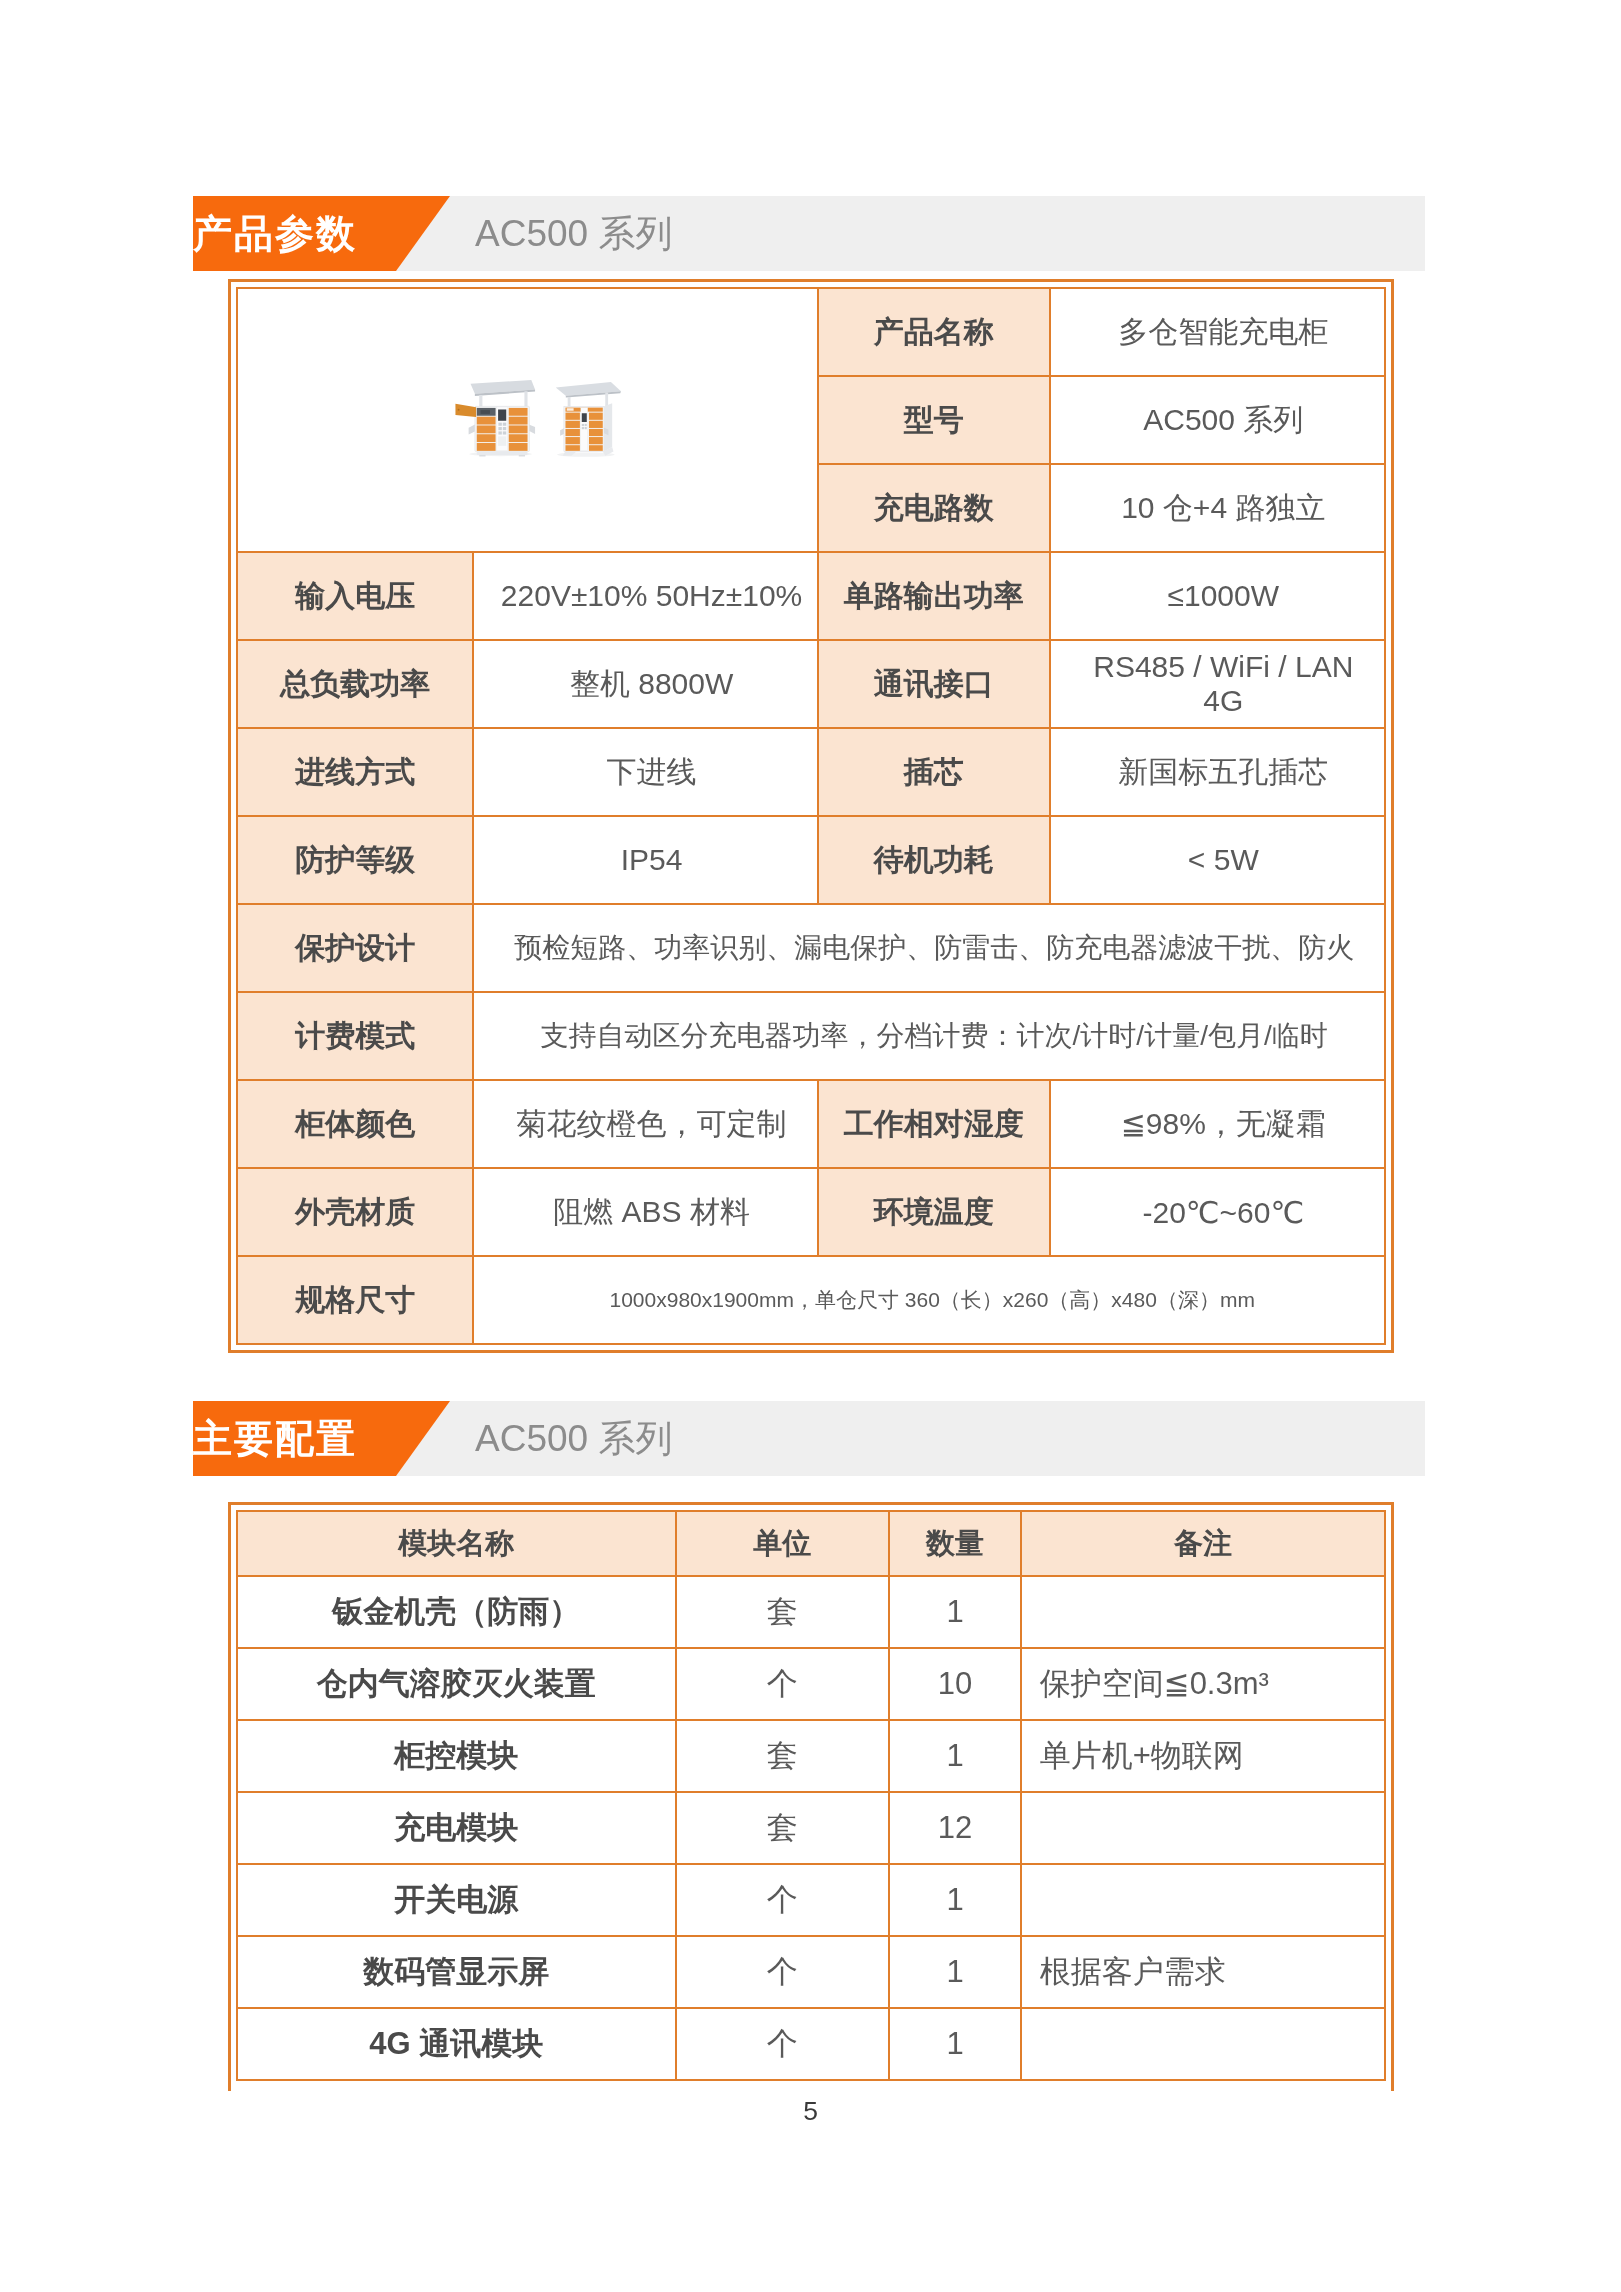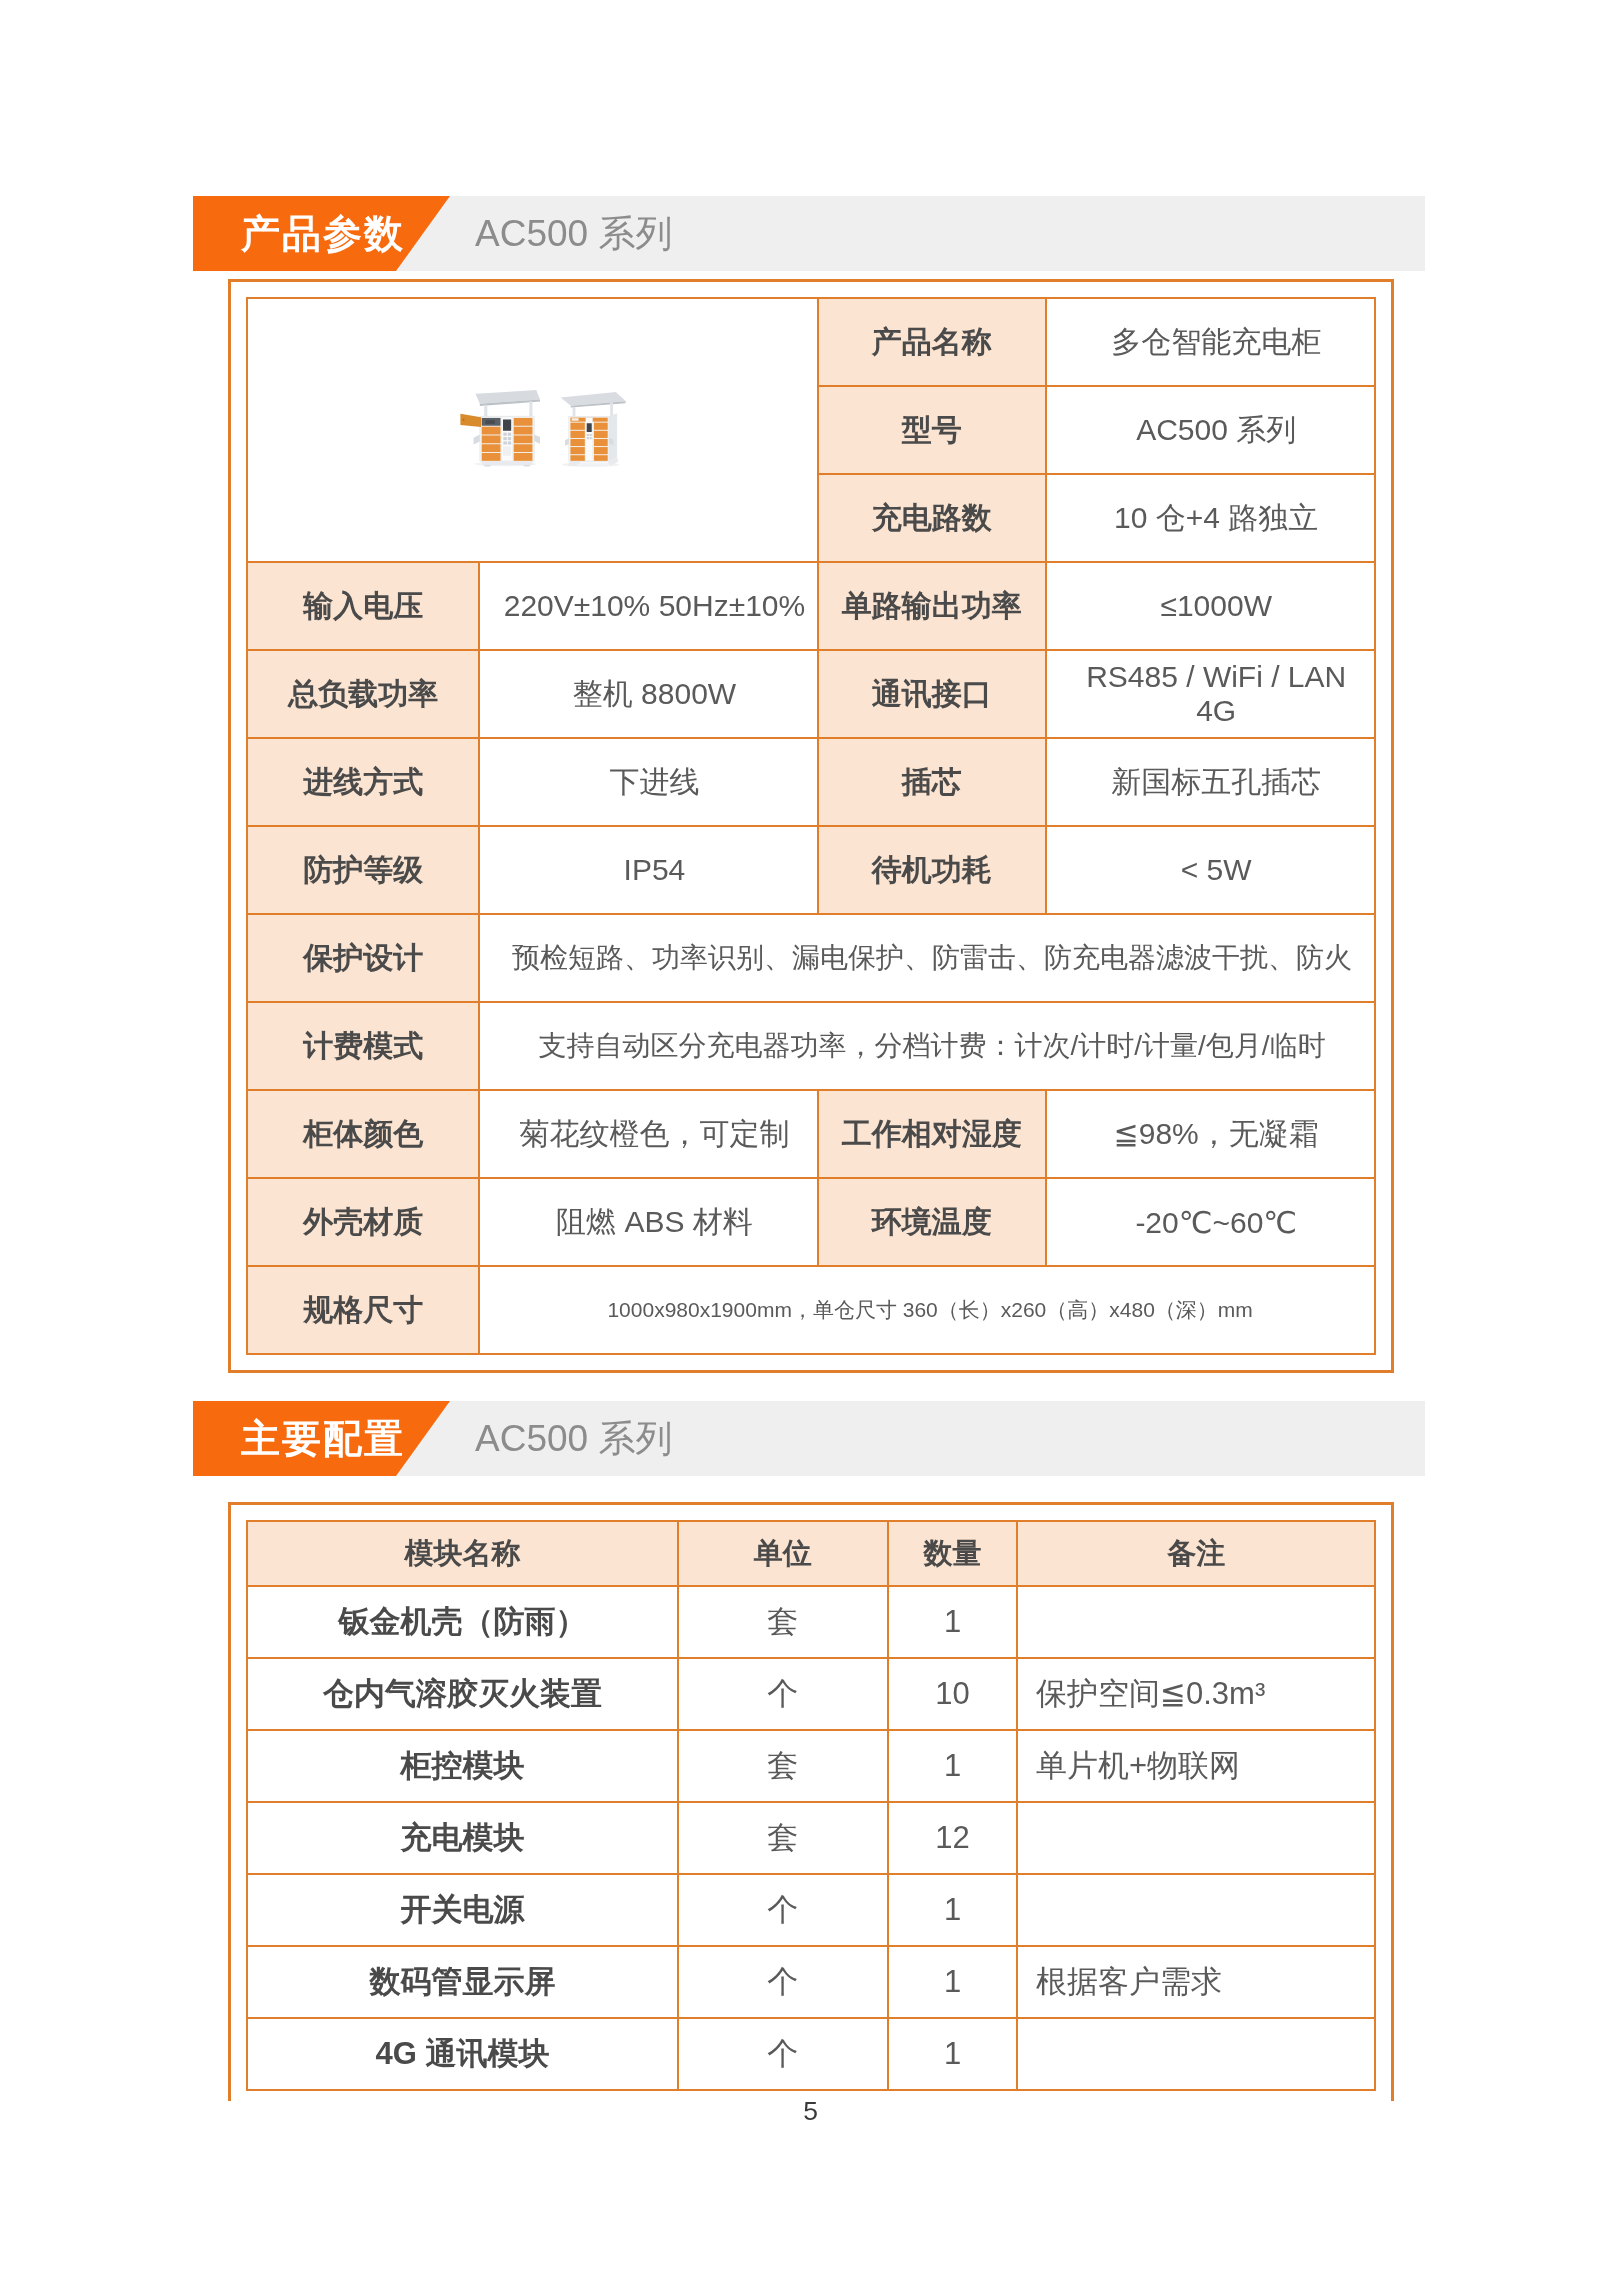--- a/index.html
+++ b/index.html
@@ -4,25 +4,25 @@
 <style>
   html,body{margin:0;padding:0;background:#ffffff;}
   body{font-family:"Liberation Sans","DejaVu Sans",sans-serif;}
   .page{position:relative;width:1621px;height:2293px;background:#ffffff;overflow:hidden;}
 
   
   .banner{position:absolute;left:193px;width:1232px;height:75px;background:#EFEFEF;}
   .banner .badge{position:absolute;left:0;top:0;height:75px;width:257px;background:#F76A0D;
     clip-path:polygon(0 0,100% 0,79% 100%,0 100%);}
   .banner .badge span{display:block;line-height:75px;color:#ffffff;
-    font-weight:bold;font-size:39px;letter-spacing:2px;margin-left:48px;}
+    font-weight:bold;font-size:39px;letter-spacing:2px;}
   .banner .series{position:absolute;left:282px;top:0;line-height:75px;color:#8C8C8C;font-size:37px;}
 
   
-  .frame{position:absolute;left:228px;width:1166px;border:3.9px solid #E07E2B;padding:15px;
+  .frame{position:absolute;left:228px;width:1166px;border:3.9px solid #E07E2B;padding:5px;
     background:#ffffff;box-sizing:border-box;}
   .frame.cut{border-bottom:none;padding-bottom:9.8px;}
 
   table{width:100%;border-collapse:collapse;table-layout:fixed;border:2px solid #E07E2B;background:#fff;}
   td,th{border:2px solid #E07E2B;vertical-align:middle;overflow:hidden;}
 
   
   .t1 td{height:84px;font-size:30px;}
   .t1 .lbl{background:#FBE4D1;color:#4A4A4A;font-weight:bold;text-align:center;}
   .t1 .val{color:#5A5A5A;text-align:center;padding:0 9.8px 0 21.6px;background:#ffffff;}

